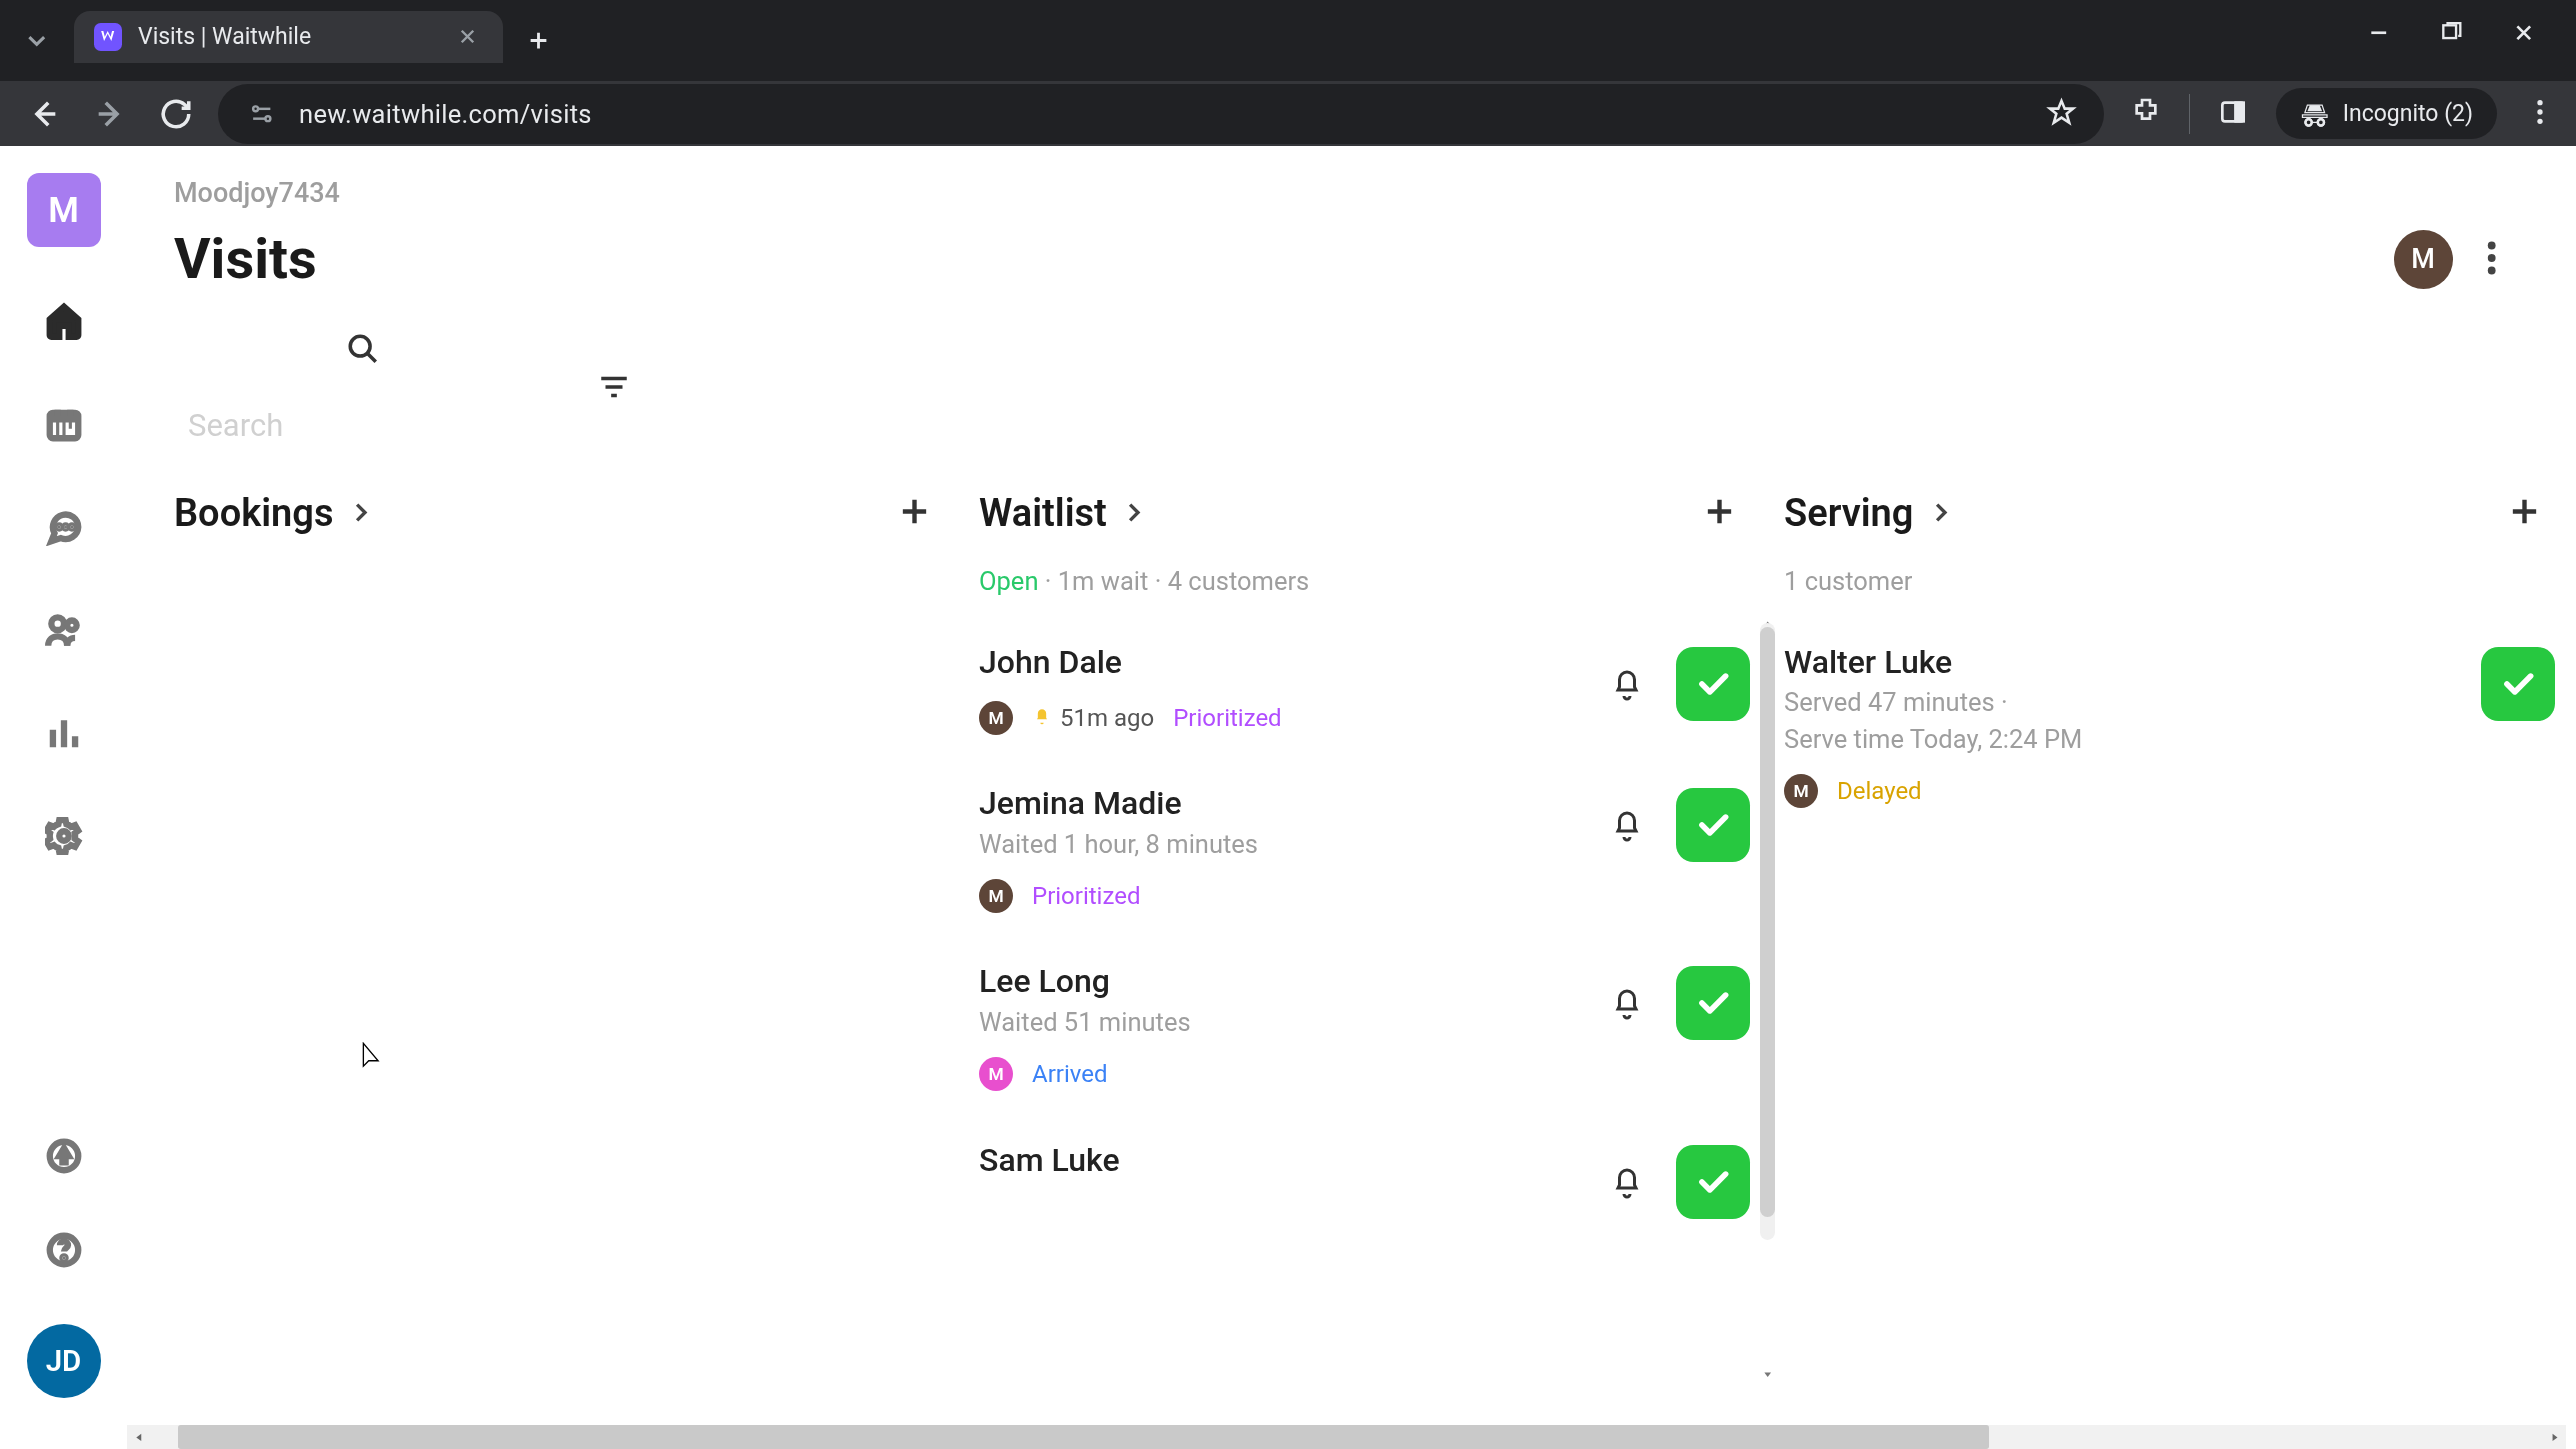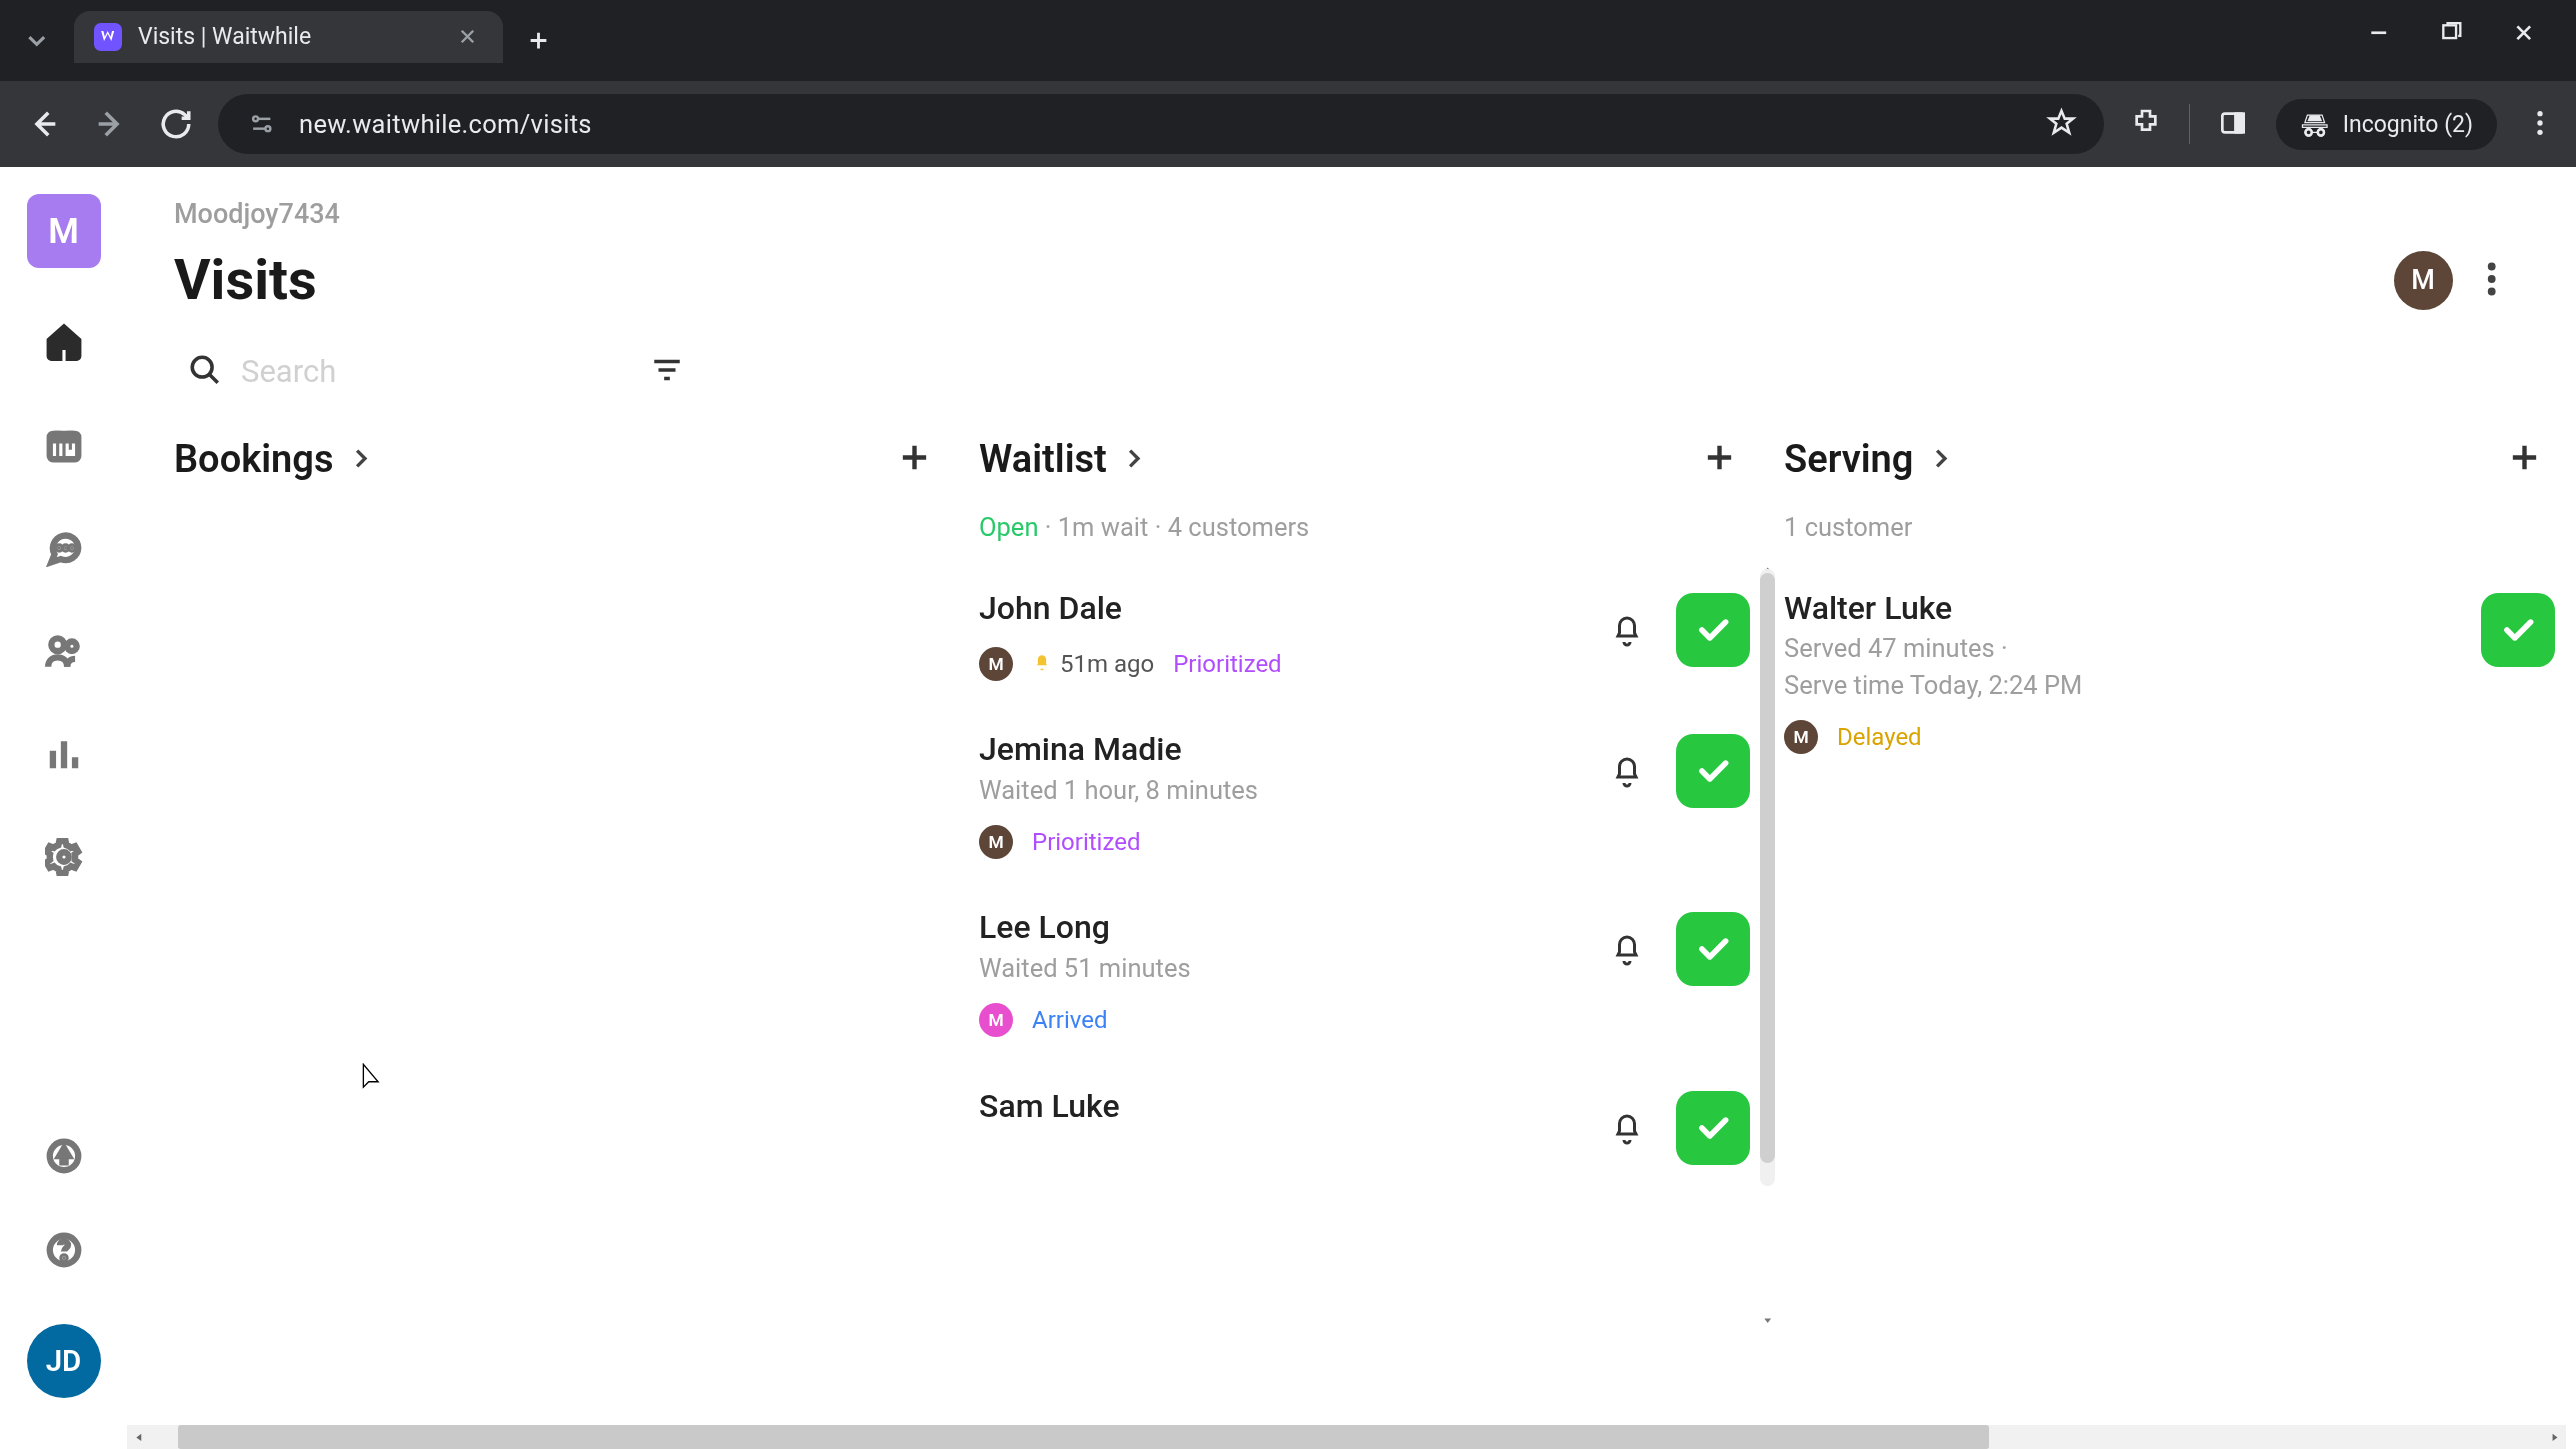--- a/index.html
+++ b/index.html
@@ -14,21 +14,21 @@
   .tab .favicon { width: 28px; height: 28px; background:#7154ff; border-radius:6.7px; display:flex; align-items:center; justify-content:center; }
   .tab .favicon svg { width:17.4px; height:17.4px; }
   .tab-title { color: #e8eaed; font-size: 23px; }
   .tab-close { margin-left: auto; color:#9aa0a6; display:flex; }
   .tab-close svg { width:23px; height:23px; }
   .new-tab { width: 47px; height: 47px; margin-top:17.4px; margin-left:12px; display:flex; align-items:center; justify-content:center; color:#9aa0a6; border-radius:50%; }
   .new-tab svg{width:27px;height:27px;}
   .window-controls { margin-left:auto; display:flex; gap:47px; padding-right:40px; align-items:center; margin-top:20px; color:#e8eaed; }
   .window-controls svg{width:25.5px;height:25.5px;}
 
-  .toolbar { height: 86px; background:#35363a; display:flex; align-items:center; padding: 0 20px; gap:19px; }
+  .toolbar { height: 65px; background:#35363a; display:flex; align-items:center; padding: 0 20px; gap:19px; }
   .navbtn { width:47px; height:47px; display:flex; align-items:center; justify-content:center; color:#9aa0a6; }
   .navbtn.enabled{ color:#e8eaed; }
   .navbtn svg{ width:34px; height:34px; }
   .omnibox { flex:1; height:60px; background:#202124; border-radius:30px; display:flex; align-items:center; padding:0 27px; gap:20px; }
   .site-chip{ width:34px; height:34px; display:flex; align-items:center; justify-content:center; color:#9aa0a6; }
   .site-chip svg{width:29.5px;height:29.5px;}
   .url { color:#e8eaed; font-size:25.5px; letter-spacing:0.3px; }
   .omni-right{ margin-left:auto; display:flex; align-items:center; gap:31px; color:#e8eaed; }
   .omni-right svg{ width:31px; height:31px; }
   .toolbar-right{ display:flex; align-items:center; gap:27px; color:#e8eaed; padding-left:6.7px; }
@@ -53,21 +53,21 @@
   .content-header{ padding:31px 40px 0 40px; }
   .workspace-name{ color:#9e9e9e; font-size:27px; font-weight:500; }
   .title-row{ display:flex; align-items:center; margin-top:17px; }
   .page-title{ font-size:56px; font-weight:700; color:#1a1a1a; }
   .title-actions{ margin-left:auto; display:flex; align-items:center; gap:34px; padding-right:40px; }
   .avatar-circle{ width:59px;height:59px;border-radius:50%;background:#5d4538;color:#fff;display:flex;align-items:center;justify-content:center;font-size:27px;font-weight:500; }
   .kebab{ color:#444; }
   .kebab svg{ width:9.4px; height:38px; }
 
   .search-row{ display:flex; align-items:center; gap:20px; padding:40px 40px 40px 54px; }
-  .search-wrap{ display:flex; align-items:center; gap:19px; }
+  .search-wrap{ display:flex; align-items:center; gap:38px;flex-direction:column; }
   .search-wrap svg{ width:34px;height:34px; color:#333; }
   .search-input{ border:none; outline:none; font-size:31px; color:#333; width:349px; }
   .search-input::placeholder{ color:#d0d0d0; }
   .filter-btn{ margin-left:40px; color:#333; }
   .filter-btn svg{ width:34px; height:34px; }
 
   .columns{ flex:1; display:flex; overflow:hidden; padding-left:40px; }
   .col{ flex:0 0 805px; display:flex; flex-direction:column; padding-right:6.7px; }
   .col-header{ display:flex; align-items:center; padding:6.7px 40px 31px 0; }
   .col-title{ font-size:38px; font-weight:600; color:#1a1a1a; display:flex; align-items:center; gap:13.4px; }

